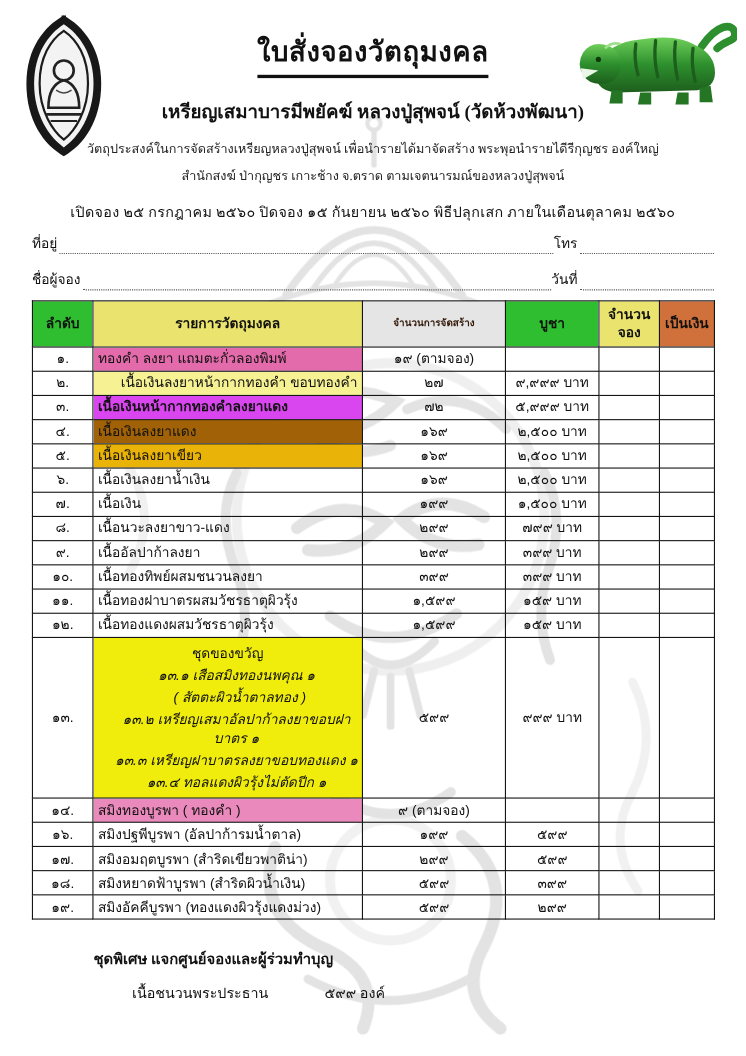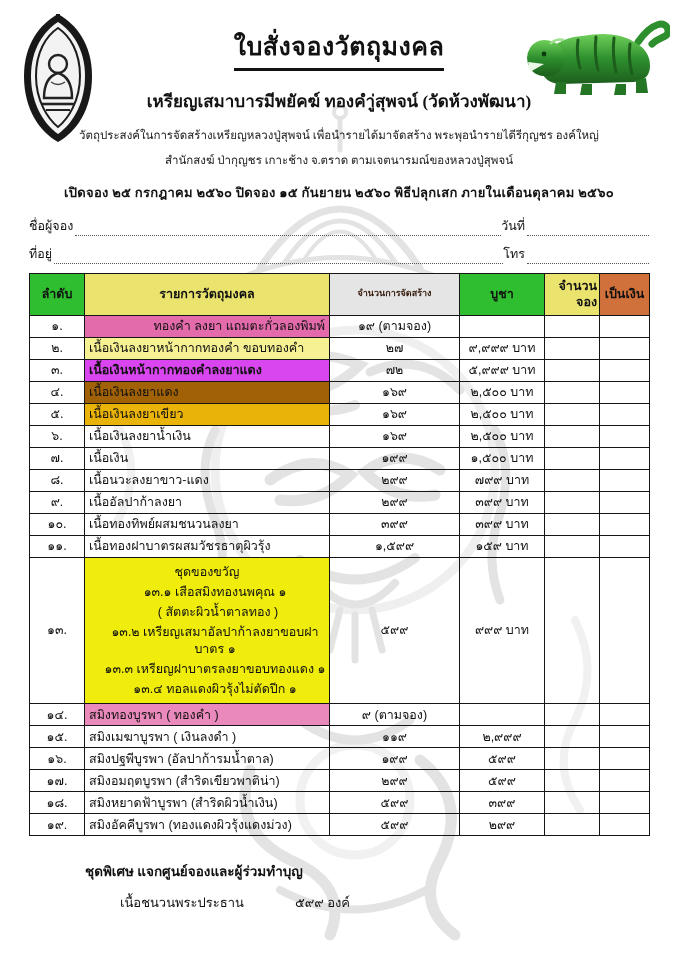--- a/index.html
+++ b/index.html
@@ -14,41 +14,41 @@
   .badge{position:absolute;left:18px;top:12px;width:80px;height:132px;}
   .tiger{position:absolute;right:8px;top:4px;width:150px;height:92px;}
   .title-wrap{text-align:center;padding-top:26px;}
   .doc-title{
     display:inline-block;font-family:"Liberation Serif",serif;font-weight:bold;
     font-size:25px;border-bottom:3px solid #111;padding-bottom:2px;letter-spacing:.5px;
   }
   .doc-subtitle{text-align:center;font-weight:bold;font-size:17px;margin-top:16px;font-family:"Liberation Serif",serif;}
   .purpose{text-align:center;font-size:11.5px;margin-top:12px;color:#222;font-family:"Liberation Serif",serif;}
   .purpose2{text-align:center;font-size:11.5px;margin-top:7px;color:#222;font-family:"Liberation Serif",serif;}
-  .schedule{text-align:center;font-size:13px;font-weight:bold;margin-top:13px;letter-spacing:.3px;font-family:"Liberation Serif",serif;}
+  .schedule{text-align:center;font-size:13px;font-weight:normal;margin-top:13px;letter-spacing:.3px;font-family:"Liberation Serif",serif;}
 
   
   .form-line{display:flex;align-items:flex-end;margin:0 29px;font-size:12.5px;}
   .form-line.first{margin-top:13px;}
   .form-line.second{margin-top:8px;}
   .fl-label{white-space:nowrap;padding-right:2px;}
   .dots{border-bottom:1.5px dotted #555;height:14px;}
   .dots.grow{flex:1;}
   .dots.fix{width:122px;}
 
   
   table.order{border-collapse:collapse;margin:9px 29px 0;width:620px;table-layout:fixed;background:transparent;}
   table.order th,table.order td{border:1.6px solid #151515;padding:1px 4px;font-size:12.5px;line-height:1.3;height:19px;vertical-align:middle;overflow:hidden;}
   table.order th{font-weight:bold;font-size:12.5px;padding:4px 2px;}
   table.order th.small{font-size:9px;color:#33190a;}
   td.c{text-align:center;}
   td.item{text-align:left;font-weight:500;}
   tr.tall td{vertical-align:middle;}
   tr.tall td.item{padding:4px 0;text-align:center;}
-  .item .sub{padding-left:16px;}
+  .item .sub{padding-left:16px;font-style:italic;}
   .item .sub2{padding-left:22px;}
   .item div{padding-top:2px;padding-bottom:2px;}
   td.section-label{text-align:center;font-weight:bold;}
 
   
   .special-title{margin:24px 0 0 85px;font-weight:bold;font-size:13.5px;font-family:"Liberation Serif",serif;}
   .special-item{display:flex;margin-left:120px;margin-top:10px;font-size:13px;font-family:"Liberation Serif",serif;}
   .special-item .lbl{width:175px;}
   .special-item .val{width:110px;}
 </style>
@@ -130,69 +130,69 @@
       <path d="M76 33 Q74 50 78 66"></path>
       <path d="M94 34 Q92 50 96 68"></path>
       <path d="M110 40 Q108 54 112 70"></path>
     </g>
     <path d="M30 40 Q36 34 44 36" stroke="#9fe08f" stroke-width="2.4" fill="none"></path>
   </svg>
 
   <div class="title-wrap">
     <span class="doc-title">ใบสั่งจองวัตถุมงคล</span>
   </div>
-  <div class="doc-subtitle">เหรียญเสมาบารมีพยัคฆ์ ทองคำู่สุพจน์ (วัดห้วงพัฒนา)</div>
+  <div class="doc-subtitle">เหรียญเสมาบารมีพยัคฆ์ หลวงปู่สุพจน์ (วัดห้วงพัฒนา)</div>
   <div class="purpose">วัตถุประสงค์ในการจัดสร้างเหรียญหลวงปู่สุพจน์ เพื่อนำรายได้มาจัดสร้าง พระพุอนำรายไดีรีกุญชร องค์ใหญ่</div>
   <div class="purpose2">สำนักสงฆ์ ป่ากุญชร เกาะช้าง จ.ตราด ตามเจตนารมณ์ของหลวงปู่สุพจน์</div>
   <div class="schedule">เปิดจอง ๒๕ กรกฎาคม ๒๕๖๐  ปิดจอง ๑๕ กันยายน ๒๕๖๐  พิธีปลุกเสก ภายในเดือนตุลาคม ๒๕๖๐</div>
 
+  <div class="form-line second">
+    <span class="fl-label">ที่อยู่</span>
+    <span class="dots grow"></span>
+    <span class="fl-label">โทร</span>
+    <span class="dots fix"></span>
+  </div>
   <div class="form-line first">
     <span class="fl-label">ชื่อผู้จอง</span>
     <span class="dots grow"></span>
     <span class="fl-label">วันที่</span>
-    <span class="dots fix"></span>
-  </div>
-  <div class="form-line second">
-    <span class="fl-label">ที่อยู่</span>
-    <span class="dots grow"></span>
-    <span class="fl-label">โทร</span>
     <span class="dots fix"></span>
   </div>
 
   <table class="order">
     <colgroup>
       <col style="width:55px">
         <col style="width:245px">
         <col style="width:130px">
       <col style="width:85px">
         <col style="width:55px">
         <col style="width:50px">
     </colgroup>
     <thead>
         <tr>
           <th style="background: rgb(47, 190, 47);">ลำดับ</th>
           <th style="background: rgb(234, 228, 110);">รายการวัตถุมงคล</th>
           <th class="small" style="background: #e5e5e5;">จำนวนการจัดสร้าง</th>
           <th style="background: rgb(47, 190, 47);">บูชา</th>
-          <th style="background: rgb(234, 228, 110); text-align: right;">จำนวนจอง</th>
+          <th style="background: rgb(234, 228, 110);">จำนวนจอง</th>
           <th style="background: rgb(208, 112, 58);">เป็นเงิน</th>
         </tr>
       </thead>
     <tbody>
         <tr>
           <td class="c">๑.</td>
-          <td class="item" style="background: rgb(227, 107, 171); text-align: right;">ทองคำ ลงยา แถมตะกั่วลองพิมพ์</td>
+          <td class="item" style="background: rgb(227, 107, 171);">ทองคำ ลงยา แถมตะกั่วลองพิมพ์</td>
           <td class="c">๑๙ (ตามจอง)</td>
           <td class="c"></td>
           <td class="c"></td>
           <td class="c"></td>
         </tr>
         <tr>
           <td class="c">๒.</td>
-          <td class="item" style="background: rgb(246, 241, 147);">เนื้อเงินลงยาหน้ากากทองคำ ขอบทองคำ</td>
+          <td class="item" style="background: rgb(246, 241, 147); text-align: right;">เนื้อเงินลงยาหน้ากากทองคำ ขอบทองคำ</td>
           <td class="c">๒๗</td>
           <td class="c">๙,๙๙๙ บาท</td>
           <td class="c"></td>
           <td class="c"></td>
         </tr>
         <tr>
           <td class="c">๓.</td>
           <td class="item" style="background: #d946ef; font-weight: bold;">เนื้อเงินหน้ากากทองคำลงยาแดง</td>
           <td class="c">๗๒</td>
           <td class="c">๕,๙๙๙ บาท</td>
@@ -251,20 +251,28 @@
           <td class="c">๑๐.</td>
           <td class="item">เนื้อทองทิพย์ผสมชนวนลงยา</td>
           <td class="c">๓๙๙</td>
           <td class="c">๓๙๙ บาท</td>
           <td class="c"></td>
           <td class="c"></td>
         </tr>
         <tr>
           <td class="c">๑๑.</td>
           <td class="item">เนื้อทองฝาบาตรผสมวัชรธาตุผิวรุ้ง</td>
+          <td class="c">๑,๕๙๙</td>
+          <td class="c">๑๕๙ บาท</td>
+          <td class="c"></td>
+          <td class="c"></td>
+        </tr>
+        <tr>
+          <td class="c">๑๒.</td>
+          <td class="item">เนื้อทองแดงผสมวัชรธาตุผิวรุ้ง</td>
           <td class="c">๑,๕๙๙</td>
           <td class="c">๑๕๙ บาท</td>
           <td class="c"></td>
           <td class="c"></td>
         </tr>
         <tr class="tall">
           <td class="c">๑๓.</td>
           <td class="item" style="background: rgb(240, 237, 12);">
             <div class="">ชุดของขวัญ</div>
             <div class="sub">๑๓.๑ เสือสมิงทองนพคุณ  ๑</div>
@@ -280,28 +288,20 @@
         </tr>
         <tr>
           <td class="c">๑๔.</td>
           <td class="item" style="background: rgb(234, 138, 188);">สมิงทองบูรพา ( ทองคำ )</td>
           <td class="c">๙ (ตามจอง)</td>
           <td class="c"></td>
           <td class="c"></td>
           <td class="c"></td>
         </tr>
         <tr>
-          <td class="c">๑๕.</td>
-          <td class="item">สมิงเมฆาบูรพา ( เงินลงดำ )</td>
-          <td class="c">๑๑๙</td>
-          <td class="c">๒,๙๙๙</td>
-          <td class="c"></td>
-          <td class="c"></td>
-        </tr>
-        <tr>
           <td class="c">๑๖.</td>
           <td class="item">สมิงปฐพีบูรพา (อัลปาก้ารมน้ำตาล)</td>
           <td class="c">๑๙๙</td>
           <td class="c">๕๙๙</td>
           <td class="c"></td>
           <td class="c"></td>
         </tr>
         <tr>
           <td class="c">๑๗.</td>
           <td class="item">สมิงอมฤตบูรพา (สำริดเขียวพาติน่า)</td>

